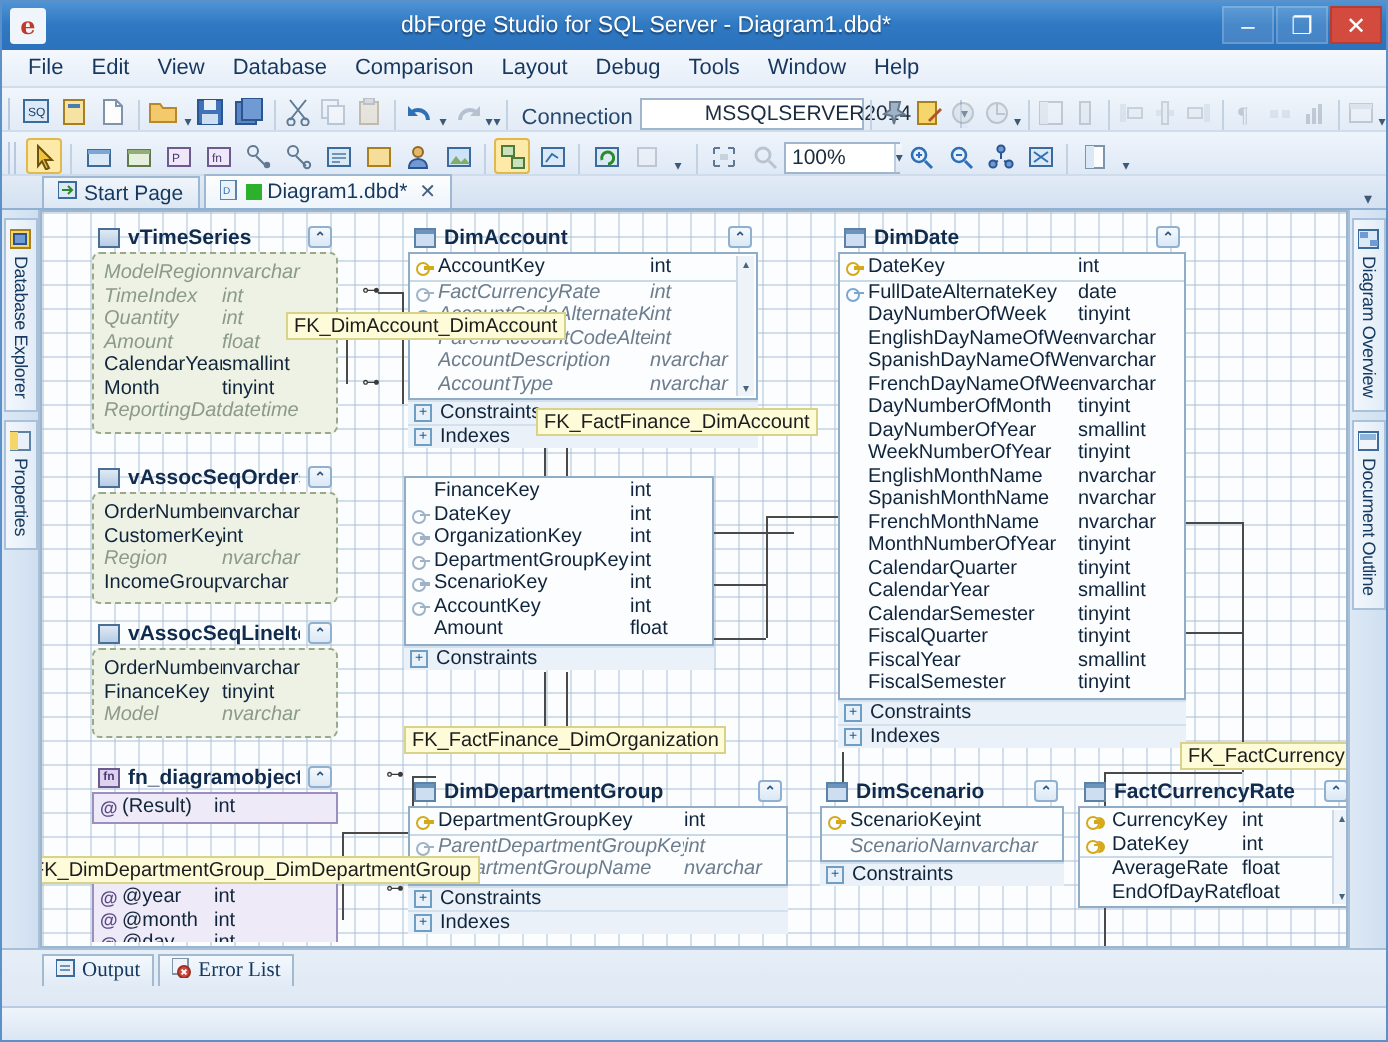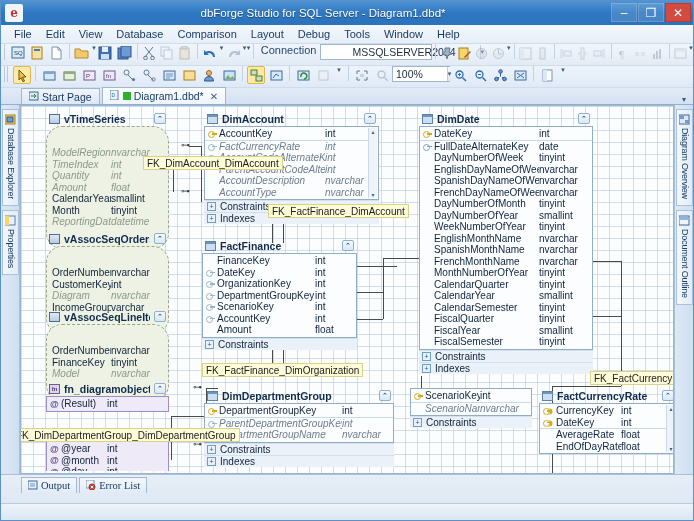--- a/index.html
+++ b/index.html
@@ -48,21 +48,21 @@
     background:linear-gradient(#f4f8fd,#e6eef8);
     border-bottom:1px solid #cfdcec;
     display:flex; align-items:center; padding-left:6px;
   }
   .menu-item { padding:1px 7px; color:#17375e; font-size:11px; }
   
   .toolbar {
     position:absolute; left:0; width:100%; height:22px;
     background:linear-gradient(#f1f6fc,#e2ebf6);
     border-bottom:1px solid #cfdcec;
-    display:flex; align-items:flex-start;
+    display:flex; align-items:flex-end;
   }
   .toolbar.row1 { top:43px; }
   .toolbar.row2 { top:65px; background:linear-gradient(#eef4fb,#dfe9f6); }
   .grip { width:5px; height:16px; margin:0 3px;
     background:repeating-linear-gradient(to right,#b9c9dd 0 1px,transparent 1px 3px); }
   .tbtn {
     width:18px; height:18px; margin:0 1px;
     display:flex; align-items:center; justify-content:center;
     border:1px solid transparent; border-radius:2px;
     font-size:10px; line-height:1;
@@ -158,22 +158,22 @@
   .ico-tbl::after { content:""; display:block; height:2px; background:#6b95bd; }
   .ico-view { width:11px; height:10px; border:1px solid #4a6f96;
     background:linear-gradient(#dfe9f4,#b7cde4); }
   .ico-fn { width:11px; height:10px; border:1px solid #6d5a8f; background:#ded3ef;
     font-size:6px; color:#4b3b73; display:flex; align-items:center; justify-content:center; }
   .ent-body {
     border:1px solid #90acc6; background:#fbfdff;
     padding:1px 0;
   }
   .ent.view .ent-body {
-    border:1px dashed #9aa88c; border-radius:16px;
-    background:#eef2e4; padding:20px 0;
+    border:1px dashed #9aa88c; border-radius:4px;
+    background:#eef2e4; padding:4px 0;
   }
   .ent.fn .ent-body { border:1px solid #9c8ec0; background:#eeeaf7; }
   .row { display:flex; align-items:center; height:11.5px; padding:0 3px; font-size:10px; }
   .row .k { width:11px; flex:none; display:flex; align-items:center; }
   .row .nm { flex:1; white-space:nowrap; overflow:hidden; color:#10243b; }
   .row .ty { width:58px; flex:none; color:#10243b; white-space:nowrap; }
   .row.italic .nm, .row.italic .ty { font-style:italic; color:#6d7d8c; }
   .row.pk { border-bottom:1px solid #c9d9e8; height:12.5px; }
   .ent.view .row .nm { padding-left:2px; }
   .ent.view .row .ty { width:54px; }
@@ -720,21 +720,21 @@
       <div class="ent-body">
         <div class="row">
             <span class="nm">OrderNumber</span>
             <span class="ty">nvarchar</span>
           </div>
         <div class="row">
             <span class="nm">CustomerKey</span>
             <span class="ty">int</span>
           </div>
         <div class="row italic">
-            <span class="nm">Diagram</span>
+            <span class="nm">Region</span>
             <span class="ty">nvarchar</span>
           </div>
         <div class="row">
             <span class="nm">IncomeGroup</span>
             <span class="ty">varchar</span>
           </div>
       </div>
     </div>
 
     <div class="ent view" style="left:25px;top:203px;width:123px">
@@ -976,25 +976,20 @@
         <span class="plus">+</span>
         <span>Constraints</span>
       </div>
       <div class="grp">
         <span class="plus">+</span>
         <span>Indexes</span>
       </div>
     </div>
 
     <div class="ent" style="left:181px;top:132px;width:155px">
-      <div class="ent-hd">
-        <span class="ico-tbl"></span>
-        <span class="ttl">FactFinance</span>
-        <span class="chev">⌃</span>
-      </div>
       <div class="ent-body">
         <div class="row">
             <span class="k"></span>
             <span class="nm">FinanceKey</span>
             <span class="ty" style="width:38px">int</span>
           </div>
         <div class="row">
             <span class="k">
               <span class="key fk"></span>
             </span>
@@ -1072,20 +1067,25 @@
         <span class="plus">+</span>
         <span>Constraints</span>
       </div>
       <div class="grp">
         <span class="plus">+</span>
         <span>Indexes</span>
       </div>
     </div>
 
     <div class="ent" style="left:389px;top:282px;width:122px">
+      <div class="ent-hd">
+        <span class="ico-tbl"></span>
+        <span class="ttl">DimScenario</span>
+        <span class="chev">⌃</span>
+      </div>
       <div class="ent-body">
         <div class="row pk">
             <span class="k">
               <span class="key"></span>
             </span>
             <span class="nm">ScenarioKey</span>
             <span class="ty" style="width:48px">int</span>
           </div>
         <div class="row italic">
             <span class="k"></span>

